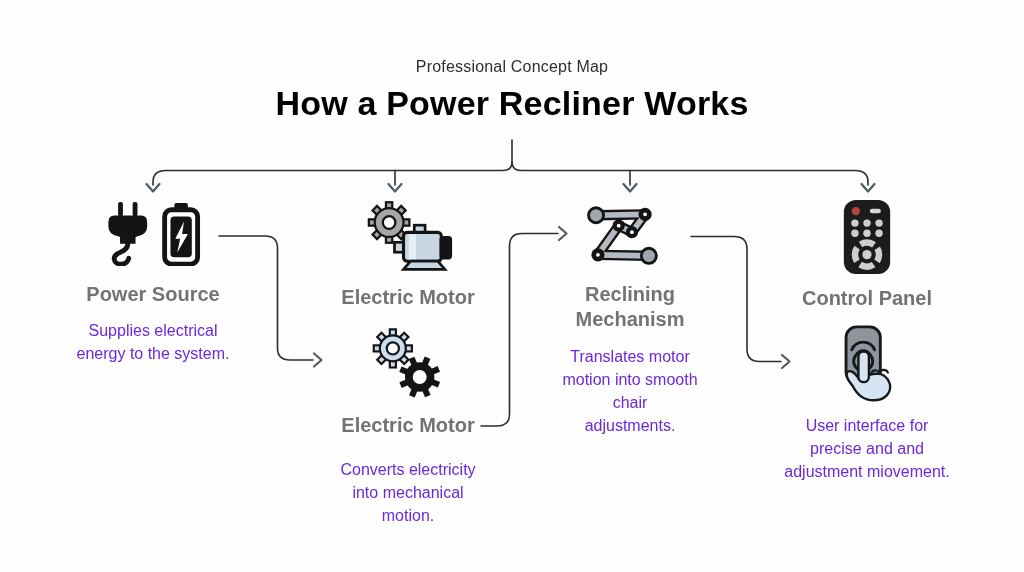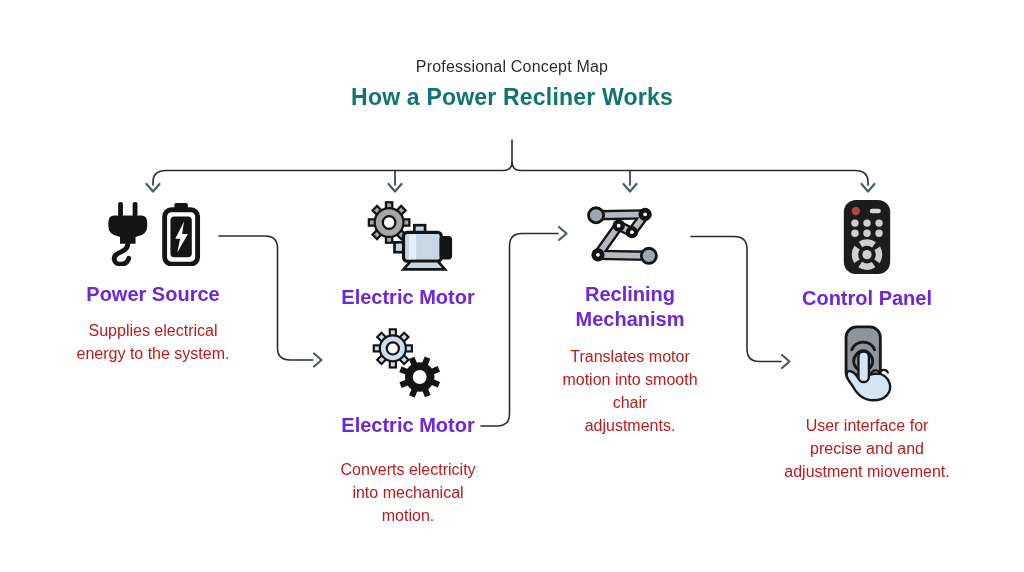--- a/index.html
+++ b/index.html
@@ -2,26 +2,26 @@
 <html><head>
 <meta charset="utf-8">
 <style>
   html,body{margin:0;padding:0;background:#ffffff;}
   .canvas{
     position:relative;width:1024px;height:572px;background:#fefefe;overflow:hidden;
     font-family:"Liberation Sans","DejaVu Sans",sans-serif;color:#141414;
   }
   .header{position:absolute;top:58px;left:0;width:1024px;text-align:center;}
   .kicker{font-size:16px;color:#2d2e30;letter-spacing:.2px;}
-  .title{font-size:23px;font-weight:700;color:#0f766e;margin-top:8px;letter-spacing:.2px;}
+  .title{font-size:34px;font-weight:700;color:#000000;margin-top:8px;letter-spacing:.2px;}
   .connectors{position:absolute;left:0;top:0;width:1024px;height:572px;pointer-events:none;}
   .col{position:absolute;width:240px;text-align:center;}
   .icon{display:block;margin:0 auto;}
-  .node-label{font-size:20px;font-weight:700;line-height:1.25;color:#6d28d9;white-space:pre-line;}
-  .node-desc{font-size:16px;line-height:1.44;color:#b91c1c;white-space:pre-line;}
+  .node-label{font-size:20px;font-weight:700;line-height:1.25;color:#737373;white-space:pre-line;}
+  .node-desc{font-size:16px;line-height:1.44;color:#6d28d9;white-space:pre-line;}
   #col-power{left:33px;top:202px;}
   #col-power .node-label{margin-top:16px;}
   #col-power .node-desc{margin-top:12px;}
   #col-motor{left:288px;top:200px;}
   #col-motor .node-label{margin-top:13px;}
   #col-motor .icon-2{margin-top:15px;}
   #col-motor .label-2{margin-top:10px;}
   #col-motor .node-desc{margin-top:20px;}
   #col-recline{left:510px;top:203px;}
   #col-recline .node-label{margin-top:13px;}

